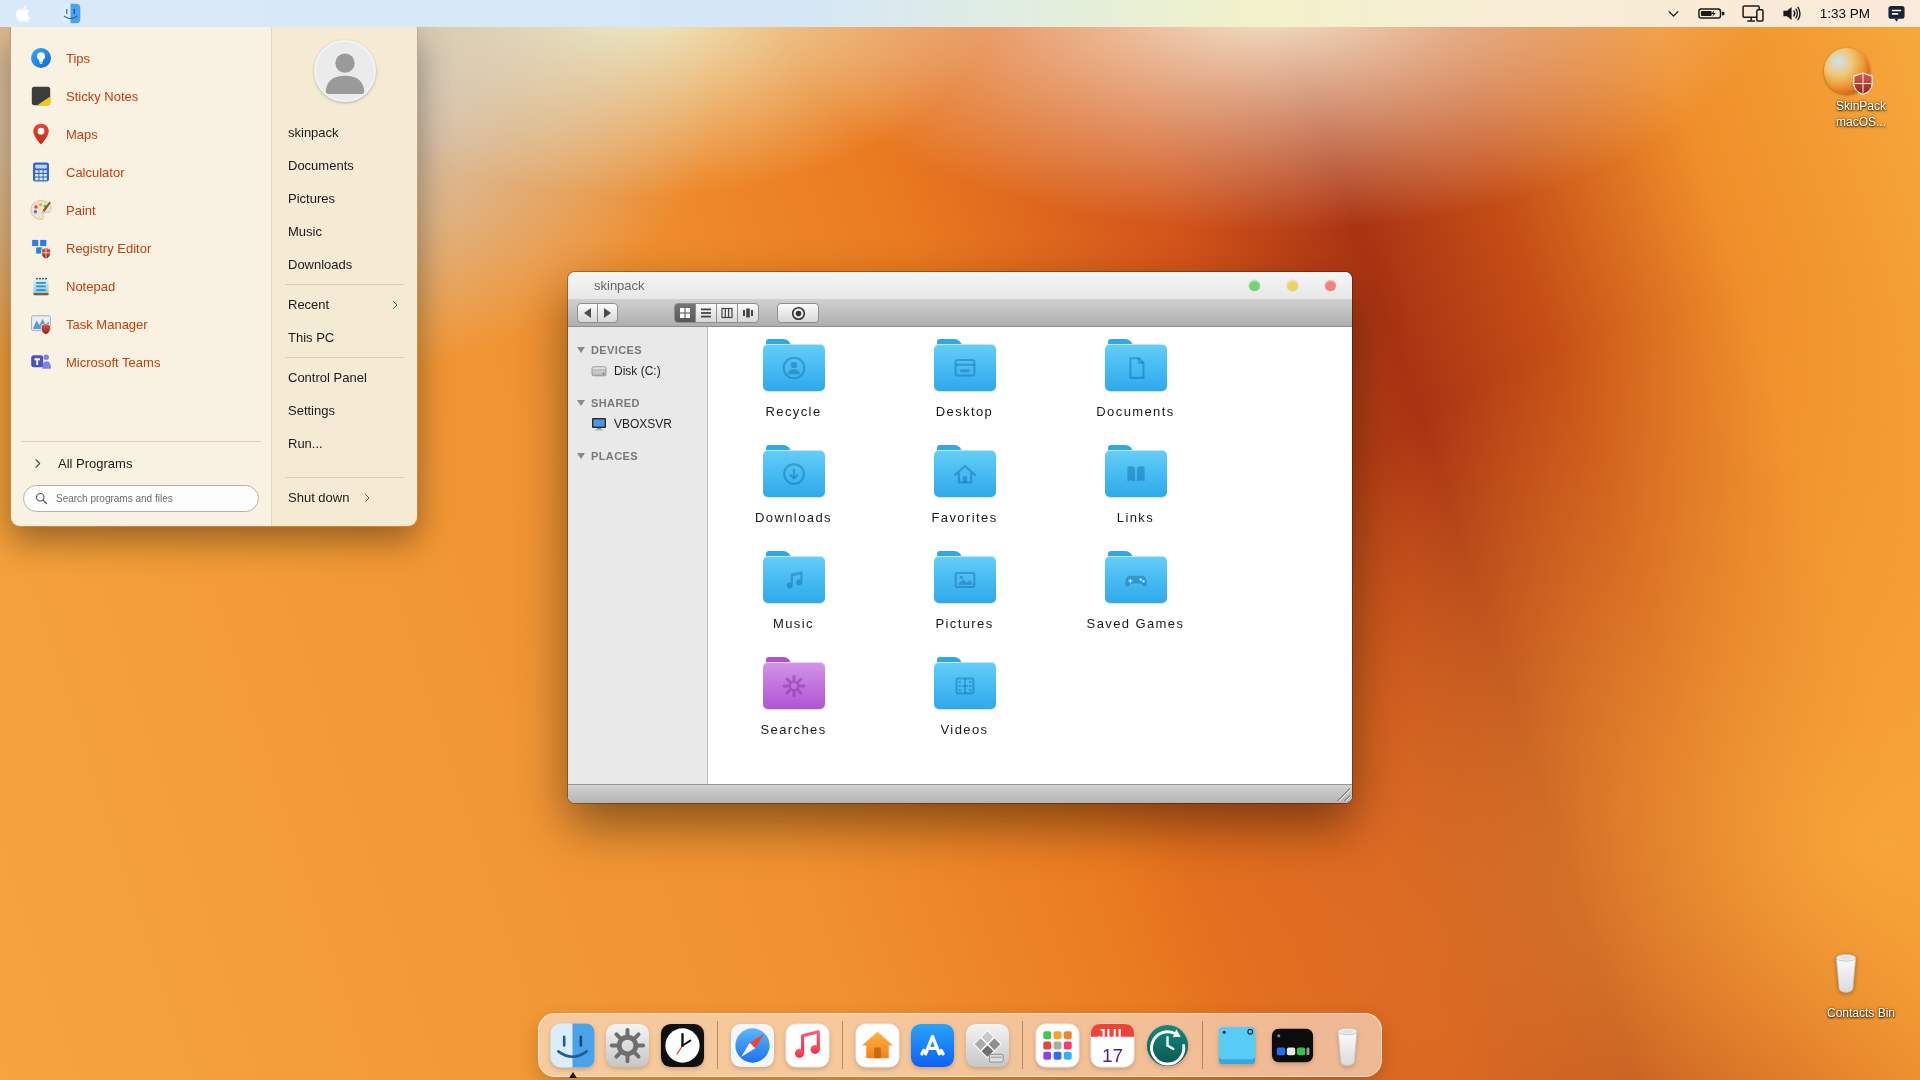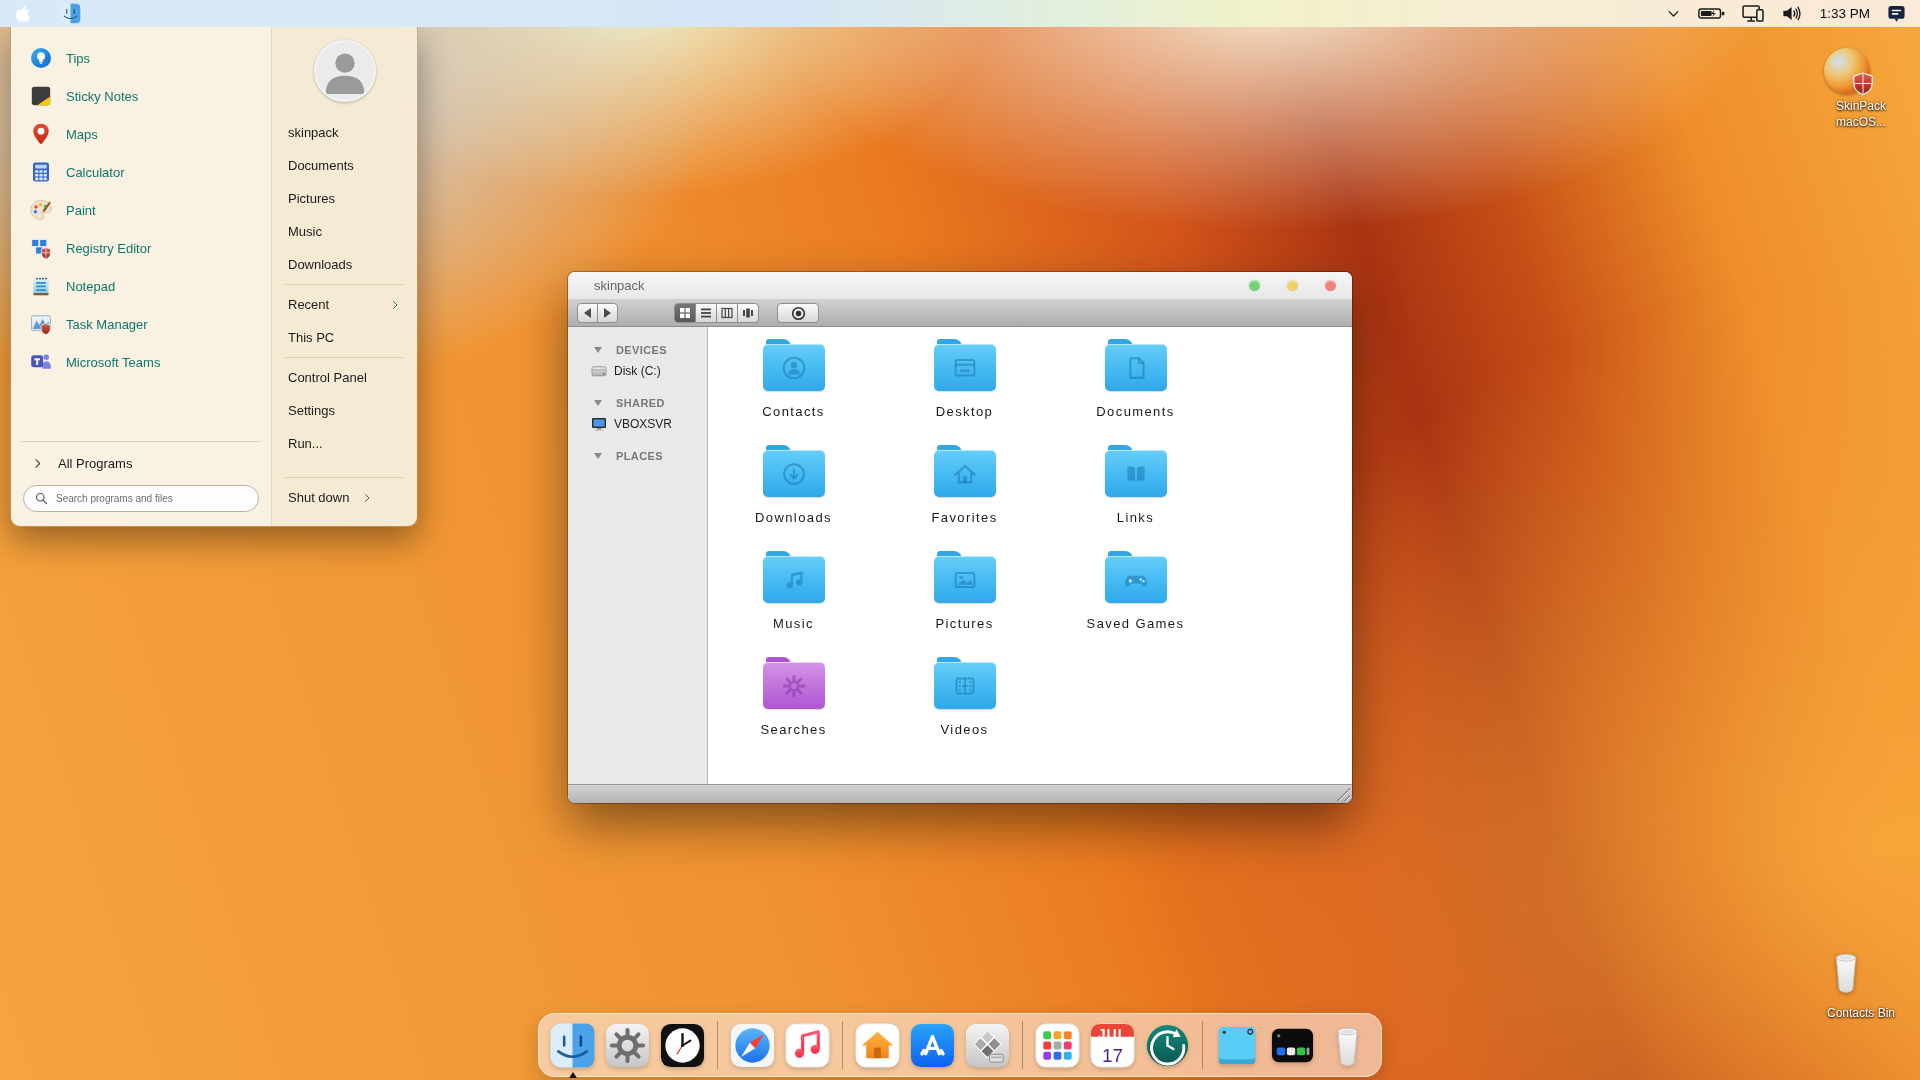--- a/index.html
+++ b/index.html
@@ -24,21 +24,21 @@
   .start-btn { margin-left:28px; position:relative; width:22px; height:22px; display:flex; align-items:center; justify-content:center; }
   .mb-right { margin-left:auto; display:flex; align-items:center; gap:17px; padding-right:14px; height:100%; }
   .tray-icon { display:flex; align-items:center; }
   .mb-time { font-size:13.5px; color:#0c0c0c; }
 
   
   #start-menu { position:absolute; left:10px; top:27px; width:408px; height:500px; z-index:40;
     display:flex; border-radius:0 0 10px 10px; overflow:hidden;
     box-shadow:0 14px 34px rgba(0,0,0,.38); border:1px solid rgba(140,110,70,.35); border-top:none; }
   .sm-left { width:260px; background:#f9f1e1; display:flex; flex-direction:column; padding:12px 0 12px; }
-  .sm-app { display:flex; align-items:center; gap:13px; height:38px; padding-left:18px; font-size:13px; color:#0f766e; cursor:default; }
+  .sm-app { display:flex; align-items:center; gap:13px; height:38px; padding-left:18px; font-size:13px; color:#c2410c; cursor:default; }
   .sm-app svg { width:24px; height:24px; flex:none; }
   .sm-left-bottom { margin-top:auto; }
   .sm-div { height:1px; background:#e0d2b8; margin:5px 10px; }
   .sm-allprog { display:flex; align-items:center; gap:14px; height:32px; padding-left:20px; font-size:13px; color:#1b1b1b; }
   .sm-allprog svg { width:13px; height:13px; color:#444; }
   .sm-searchrow { padding:6px 12px 2px; }
   .sm-search { width:100%; height:27px; border:1px solid #b9b2a4; border-radius:14px; background:#fdfdfd;
     display:flex; align-items:center; gap:7px; padding:0 10px; }
   .sm-search svg { width:15px; height:15px; flex:none; }
   .sm-search input { border:none; outline:none; background:transparent; font-size:10px; color:#8b5cf6; width:100%;
@@ -78,21 +78,21 @@
   .view-group { margin-left:56px; display:flex; }
   .view-btn { width:22px; } .view-btn svg { width:12px; height:12px; }
   .view-btn.v1 { border-radius:4px 0 0 4px; background:linear-gradient(#767676,#585858); }
   .view-btn.v2, .view-btn.v3 { margin-left:-1px; }
   .view-btn.v4 { border-radius:0 4px 4px 0; margin-left:-1px; }
   .eye-btn { margin-left:18px; width:42px; border-radius:4px; }
   .eye-btn svg { width:15px; height:15px; }
 
   .window-body { flex:1; display:flex; min-height:0; }
   .sidebar { width:140px; flex:none; background:#e9e9e9; border-right:1px solid #b9b9b9; padding-top:10px; }
-  .sb-header { display:flex; align-items:center; gap:14px; padding:7px 0 4px 26px; }
+  .sb-header { display:flex; align-items:center; gap:6px; padding:7px 0 4px 9px; }
   .sb-tri { width:0; height:0; border-left:4.5px solid transparent; border-right:4.5px solid transparent; border-top:6px solid #8a8a8a; }
   .sb-htext { font-size:11px; font-weight:bold; color:#787878; letter-spacing:.4px; }
   .sb-item { display:flex; align-items:center; gap:7px; padding:4px 0 4px 23px; font-size:12px; color:#1f1f1f; }
   .sb-item svg { width:16px; height:14px; flex:none; }
 
   .files { flex:1; background:#fff; padding:12px 0 0 0; display:flex; flex-wrap:wrap; align-content:flex-start; }
   .file-item { width:171px; height:106px; display:flex; flex-direction:column; align-items:center; cursor:default; }
   .folder { width:62px; height:47px; margin-top:5px; position:relative; }
   .folder-tab { position:absolute; top:-5px; left:3px; width:25px; height:12px; border-radius:3px 8px 0 0; background:#33a7e5; }
   .folder.purple .folder-tab { background:#ad53cf; }
@@ -803,21 +803,21 @@
     <div class="files">
       <div class="file-item">
         <div class="folder">
             <div class="folder-tab"></div>
             <div class="folder-body">
               <svg>
                 <use href="#sym-g-person"></use>
               </svg>
             </div>
           </div>
-        <span class="file-label">Contacts</span>
+        <span class="file-label">Recycle</span>
       </div>
       <div class="file-item">
         <div class="folder">
             <div class="folder-tab"></div>
             <div class="folder-body">
               <svg>
                 <use href="#sym-g-window"></use>
               </svg>
             </div>
           </div>

